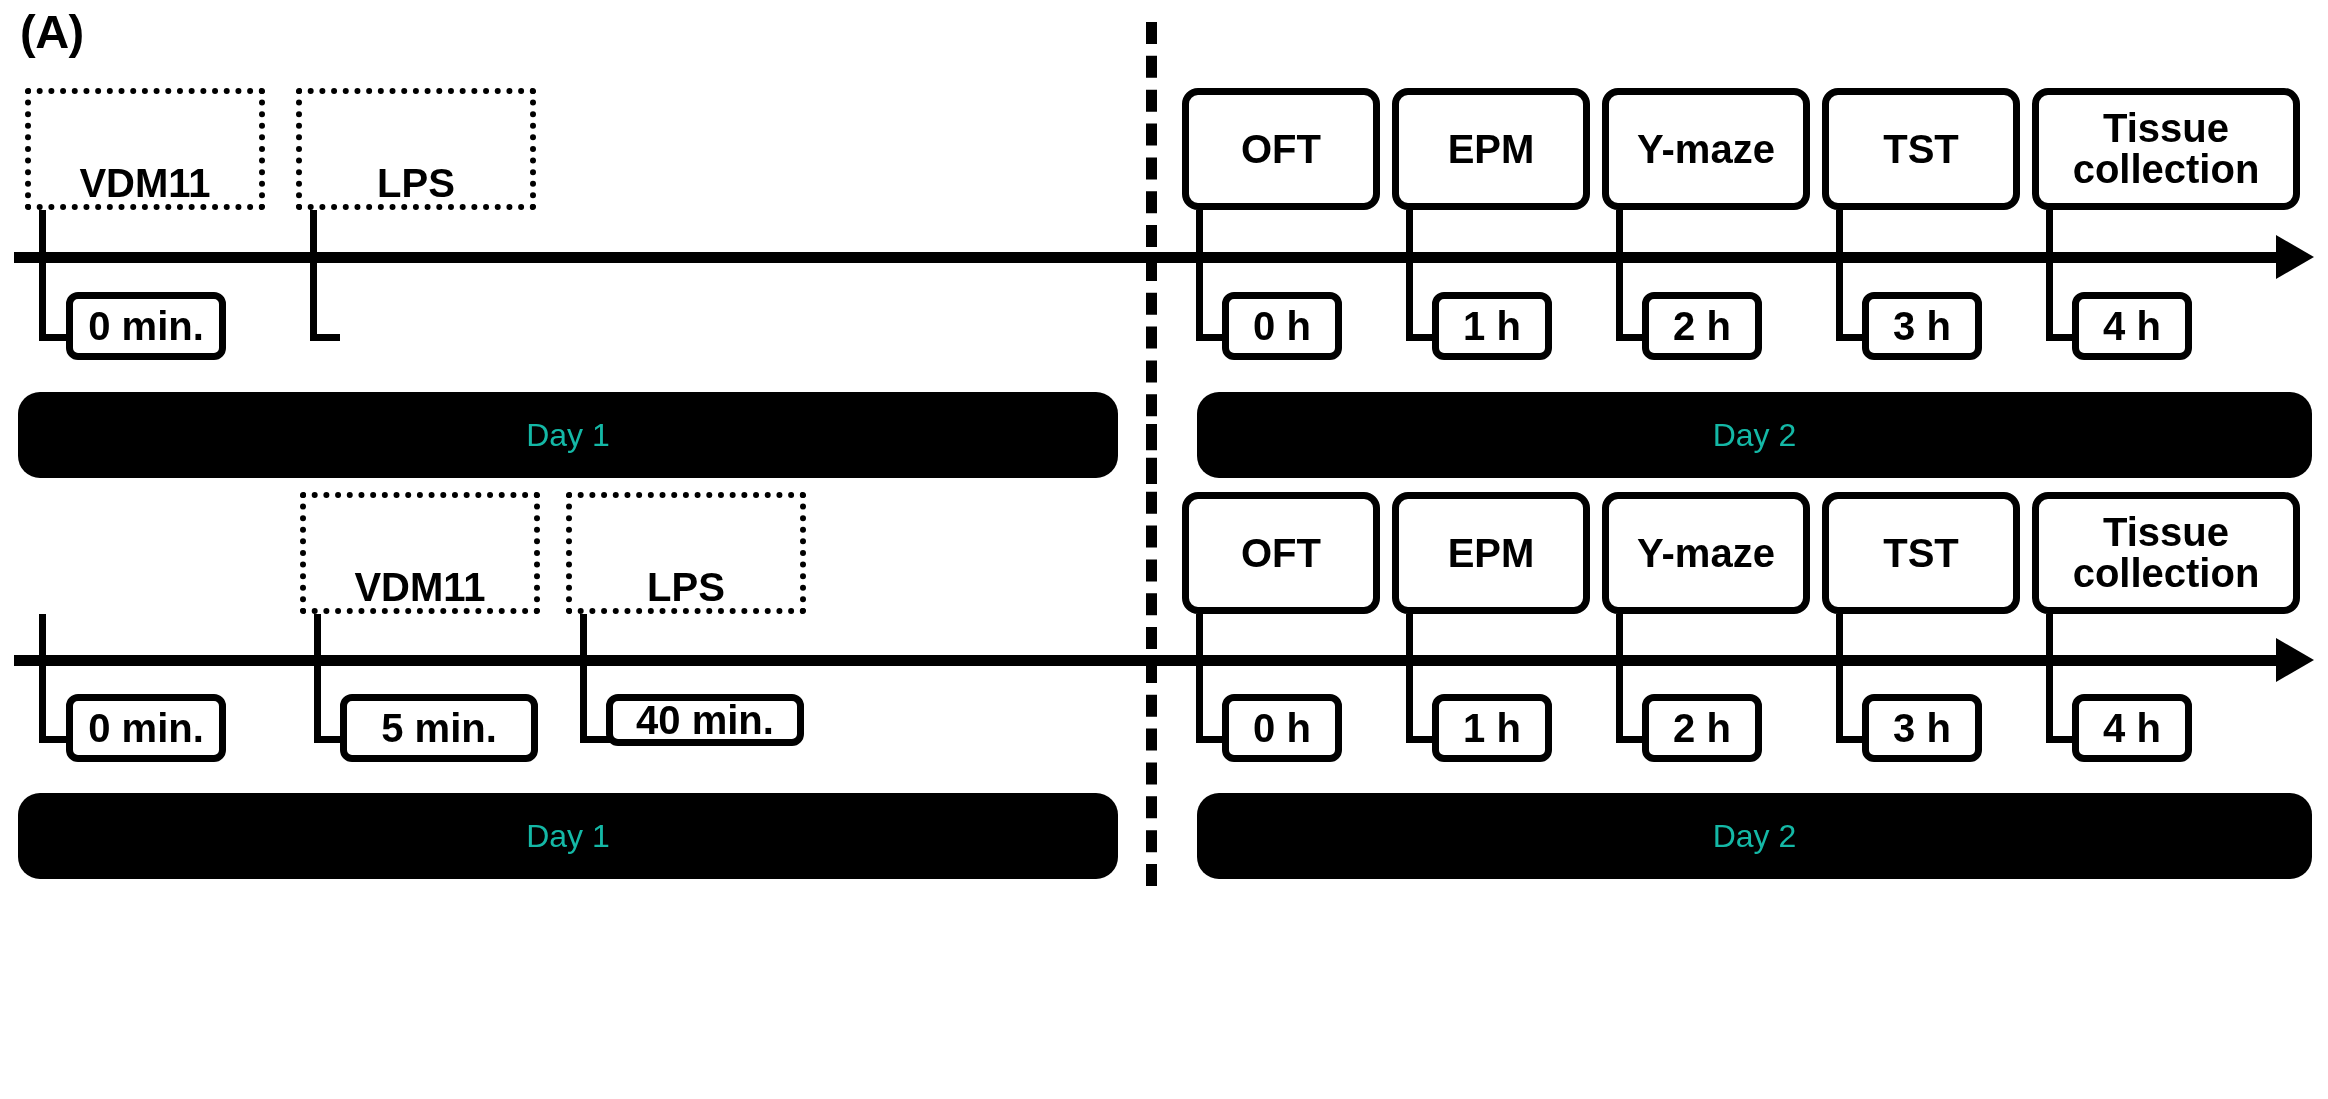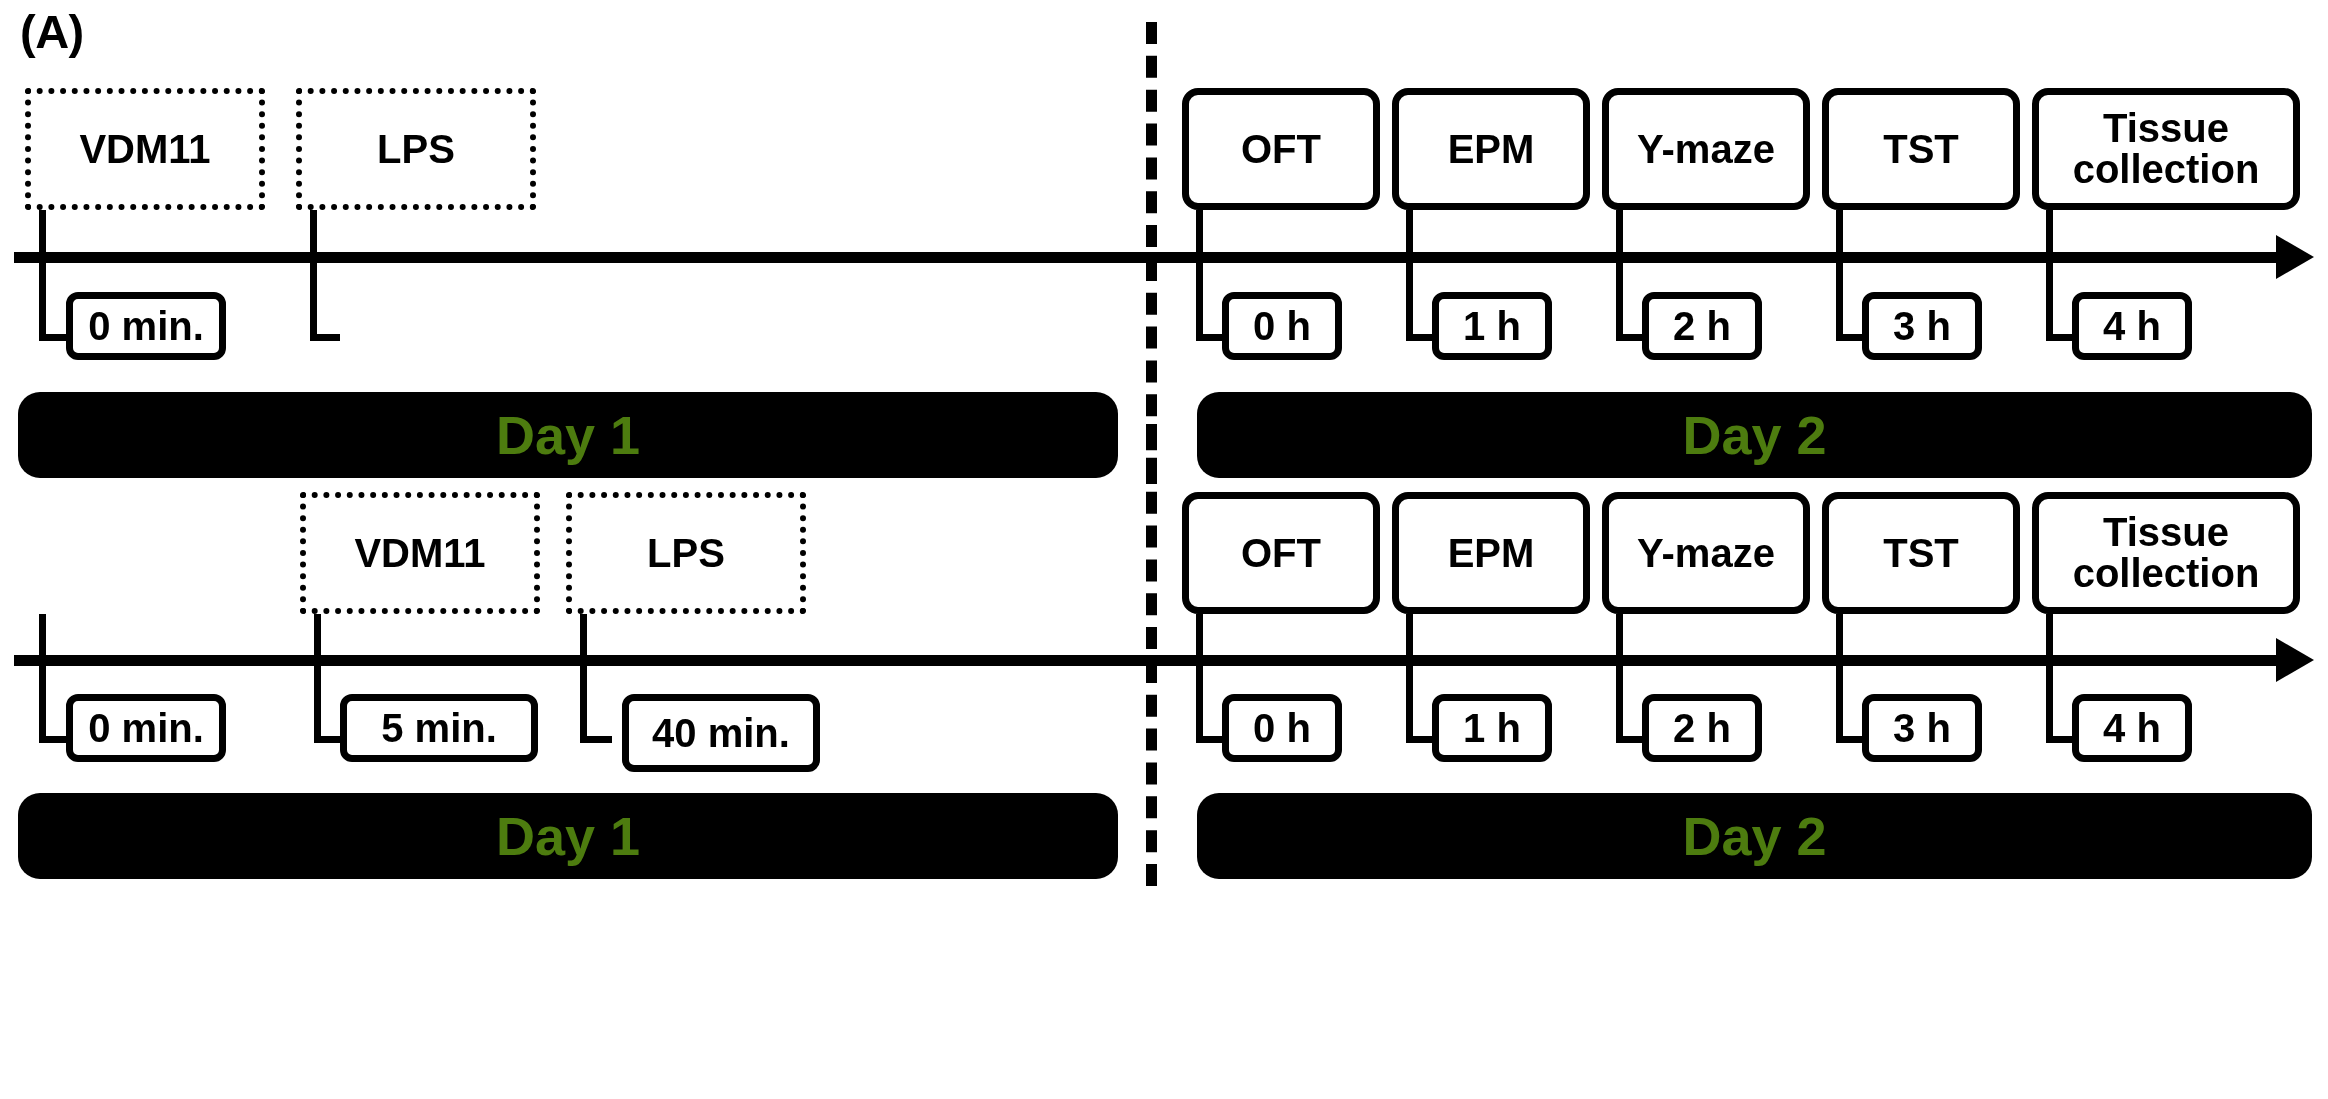--- a/index.html
+++ b/index.html
@@ -42,20 +42,21 @@
     background: #fff;
     color: #000;
     font-weight: bold;
     font-size: 40px;
     line-height: 1.02;
     border-radius: 4px;
   }
   .topbox.dotted {
     border: 6px dotted #000;
     border-radius: 3px;
+    align-items: flex-end;
   }
   .topbox.solid {
     border: 7px solid #000;
     border-radius: 16px;
   }
   .topbox .txt { display: block; padding: 0 4px; }
 
   
   .axis {
     position: absolute;
@@ -101,23 +102,23 @@
 
   
   .daybar {
     position: absolute;
     box-sizing: border-box;
     background: #000;
     border-radius: 22px;
     display: flex;
     align-items: center;
     justify-content: center;
-    color: #4d7c0f;
-    font-weight: bold;
-    font-size: 54px;
+    color: #14b8a6;
+    font-weight: normal;
+    font-size: 32px;
   }
 
   
   .separator {
     position: absolute;
     width: 0;
     border-left: 11px dashed #000;
   }
 </style>
 </head>
@@ -211,21 +212,21 @@
       <div class="stem" style="left: 314px; top: 614px; height: 122px;"></div>
       <div class="elbow" style="left: 314px; top: 736px; width: 32px;"></div>
       <div class="timebox" style="left: 340px; top: 694px; width: 198px; height: 68px;">
         <span>5 min.</span>
       </div>
       <div class="topbox dotted" style="left: 566px; top: 492px; width: 240px; height: 122px;">
         <span class="txt"><span>LPS</span></span>
       </div>
       <div class="stem" style="left: 580px; top: 614px; height: 122px;"></div>
       <div class="elbow" style="left: 580px; top: 736px; width: 32px;"></div>
-      <div class="timebox" style="left: 622px; top: 694px; width: 198px; height: 78px;">
+      <div class="timebox" style="left: 606px; top: 694px; width: 198px; height: 52px;">
         <span>40 min.</span>
       </div>
       <div class="topbox solid" style="left: 1182px; top: 492px; width: 198px; height: 122px;">
         <span class="txt"><span>OFT</span></span>
       </div>
       <div class="stem" style="left: 1196px; top: 614px; height: 122px;"></div>
       <div class="elbow" style="left: 1196px; top: 736px; width: 32px;"></div>
       <div class="timebox" style="left: 1222px; top: 694px; width: 120px; height: 68px;">
         <span>0 h</span>
       </div>

